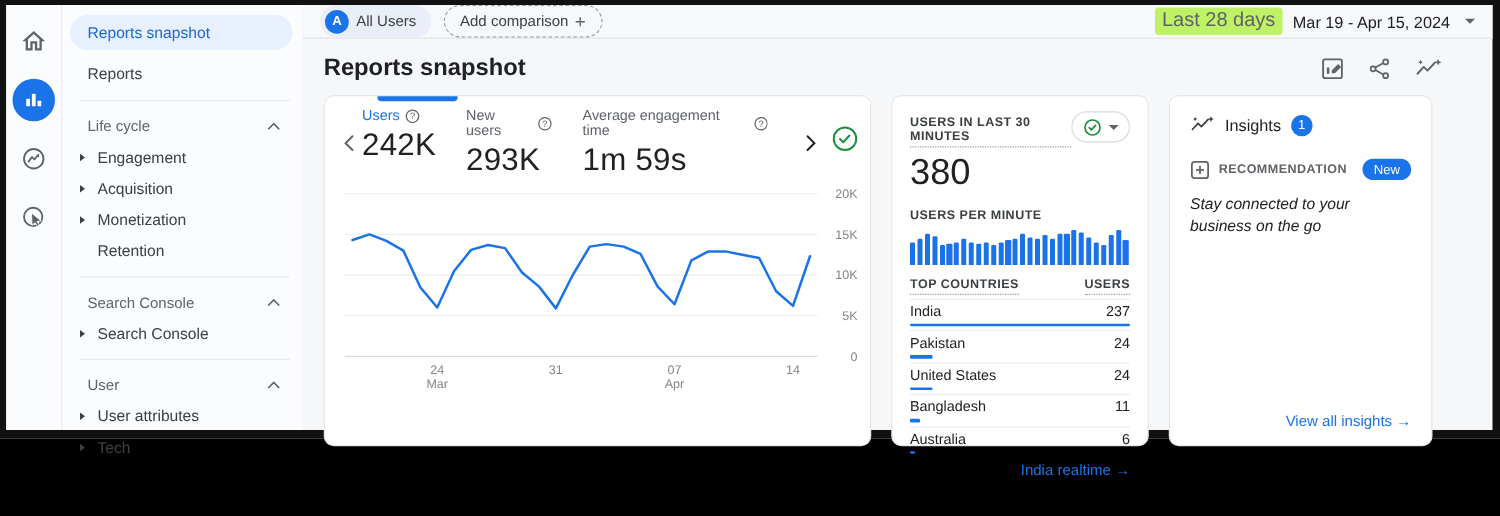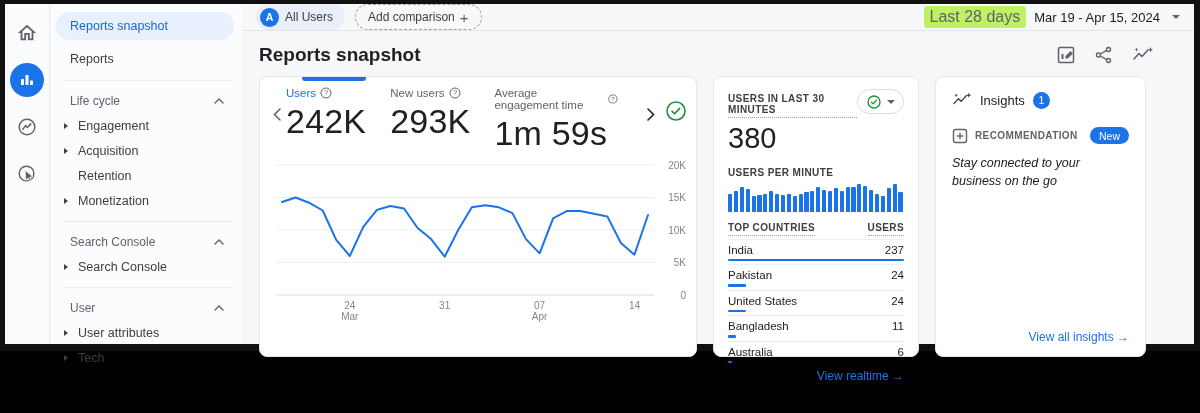--- a/index.html
+++ b/index.html
@@ -44,21 +44,21 @@
 
   
   .card-trend { width:438px; padding:10px 8px 0 8px; }
   .metric-indicator { position:absolute; top:0; left:42px; width:64px; height:4px; border-radius:0 0 3px 3px; background:#1a73e8; }
   .trend-head { display:flex; align-items:flex-start; }
   .nav-chev { width:22px; height:22px; margin-top:16px; display:flex; align-items:center; justify-content:center; cursor:pointer; }
   .metric { margin-right:24px; }
   .metric:first-of-type { margin-left:10px; }
   .metric-label { font-size:11.5px; color:#5f6368; display:flex; align-items:center; gap:4px; }
   .metric-label.blue { color:#1a73e8; }
-  .metric-value { font-size:34px; color:#202124; margin-top:3px; letter-spacing:.2px; }
+  .metric-value { font-size:25px; color:#202124; margin-top:3px; letter-spacing:.2px; }
   .ok-badge { margin:12px 0 0 4px; cursor:pointer; }
   .trend-chart { margin:4px 2px 0 4px; }
 
   
   .card-realtime { width:206px; padding:12px 14px 8px 14px; display:flex; flex-direction:column; }
   .rt-head { display:flex; align-items:flex-start; justify-content:space-between; }
   .dotted { border-bottom:1px dotted #9aa0a6; padding-bottom:2px; }
   .rt-title { font-size:10px; letter-spacing:.4px; color:#3c4043; font-weight:700; margin-top:4px; }
   .rt-pill { height:25px; border:1px solid #dadce0; border-radius:13px; background:#fff; display:flex; align-items:center; gap:5px; padding:0 8px; cursor:pointer; }
   .rt-value { font-size:29px; color:#202124; margin-top:4px; }
@@ -130,26 +130,26 @@
         </svg>
     </div>
     <div class="side-sub">
         <span class="tri"></span>
         <span>Engagement</span>
       </div>
     <div class="side-sub">
         <span class="tri"></span>
         <span>Acquisition</span>
       </div>
+    <div class="side-sub">
+        <span class="tri"></span>
+        <span>Monetization</span>
+      </div>
     <div class="side-sub no-tri">
         <span>Retention</span>
-      </div>
-    <div class="side-sub">
-        <span class="tri"></span>
-        <span>Monetization</span>
       </div>
 
     <div class="side-divider"></div>
     <div class="side-section">
       <span>Search Console</span>
       <svg width="10" height="6" viewBox="0 0 10 6">
           <polyline points="1,5 5,1 9,5" fill="none" stroke="#5f6368" stroke-width="1.4" stroke-linecap="round"></polyline>
         </svg>
     </div>
     <div class="side-sub">
@@ -366,21 +366,21 @@
             </div>
           <div class="ct-bar" style="width: 4.6%;"></div>
         </div>
         <div class="ct-row">
           <div class="ct-line">
               <span>Australia</span>
               <span>6</span>
             </div>
           <div class="ct-bar" style="width: 2.5%;"></div>
         </div>
-        <div class="card-link"><span>View realtime</span> <span>→</span></div>
+        <div class="card-link"><span>India realtime</span> <span>→</span></div>
       </section>
 
       <section class="card card-insights">
         <div class="ins-head">
           <svg width="20" height="18" viewBox="0 0 22 20">
               <polyline points="2,14 7,8.5 10,11.5 16,5" fill="none" stroke="#3c4043" stroke-width="1.5" stroke-linecap="round" stroke-linejoin="round"></polyline>
               <path d="M18.5 2l.8 1.9 1.9.8-1.9.8-.8 1.9-.8-1.9-1.9-.8 1.9-.8z" fill="#3c4043"></path>
               <path d="M4.5 2.8l.6 1.3 1.3.6-1.3.6-.6 1.3-.6-1.3-1.3-.6 1.3-.6z" fill="#3c4043"></path>
             </svg>
           <span class="ins-title">Insights</span>

